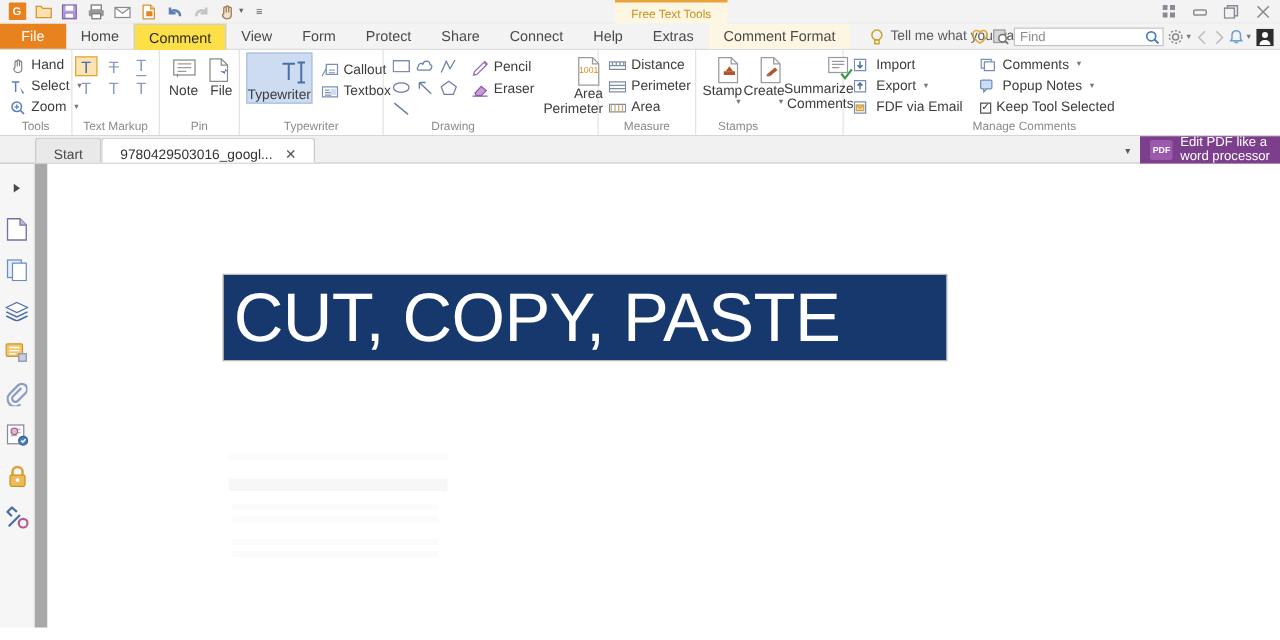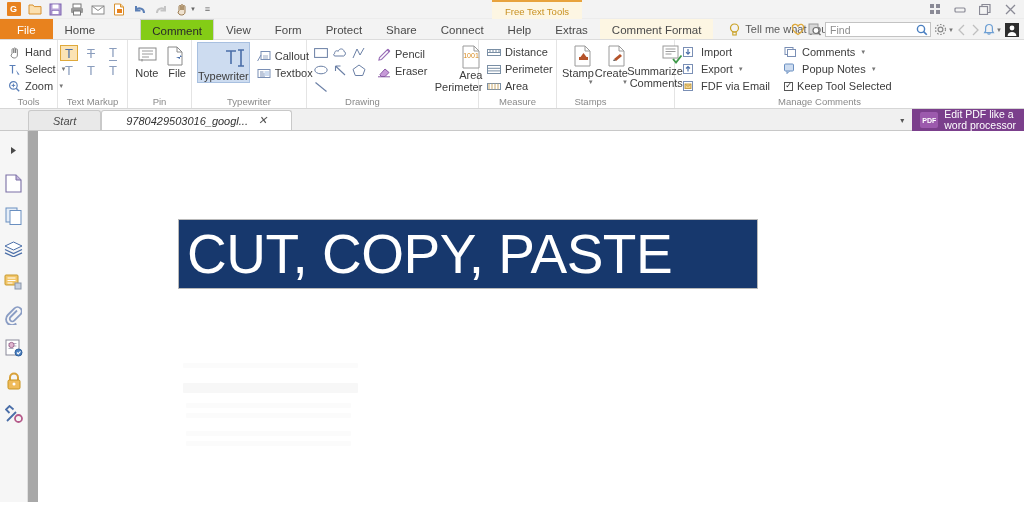--- a/index.html
+++ b/index.html
@@ -56,35 +56,35 @@
     position: relative;
     border-bottom: 1px solid #dcdcdc;
   }
   .menu-tab {
     padding: 0 11px; display: flex; align-items: center;
     font-size: 11.5px; color: #4a4a4a;
     border: 1px solid transparent; border-bottom: none;
   }
   .menu-tab.file { background: #e8821e; color: #fff; padding: 0 16px; }
   .menu-tab.active {
-    background: #84cc16; border-color: #cfcfcf;
+    background: #fde047; border-color: #cfcfcf;
     color: #2a2a2a;
-    position: relative; top: 0; height: 22px; margin-left: 33px;
+    position: relative; top: 0; height: 22px;
   }
   .menu-tab.cmtfmt { background: #fdf6e3; }
   .tellme {
     display: flex; align-items: center; gap: 5px;
     margin-left: 16px; color: #5a5a5a; font-size: 11px;
   }
   .menu-right {
     position: absolute; right: 3px; top: 0; height: 21px;
     display: flex; align-items: center; gap: 3px;
   }
   .findbox {
-    width: 106px; height: 15px; border: 1px solid #c3c3c3;
+    width: 120px; height: 15px; border: 1px solid #c3c3c3;
     background: #fff; display: flex; align-items: center;
     padding: 0 2px 0 4px; font-size: 10.5px; color: #8d8d8d;
     justify-content: space-between;
   }
   .icon-btn { display: flex; align-items: center; }
   .caret-dn { font-size: 6px; color: #777; margin-left: 1px; }
 
   
   .ribbon {
     height: 69px; background: #ffffff;
@@ -123,27 +123,26 @@
     font-size: 8px; color: #222; line-height: 1;
   }
 
   
   .doctabs {
     height: 22px; background: #f0f0f0;
     display: flex; align-items: flex-end; position: relative;
     border-bottom: 1px solid #c8c8c8;
   }
   .dtab {
-    height: 20px; display: flex; align-items: center;
-    padding: 0 24px; font-size: 11px; color: #4a4a4a;
+    height: 20px; display: flex; align-items: flex-end;
+    padding: 0 14px; font-size: 11px; color: #4a4a4a;
     border-left: 1px solid #c9c9c9; border-right: 1px solid #c9c9c9;
     border-top: 1px solid #c9c9c9;
     background: #e9e9e9;
     border-radius: 3px 3px 0 0;
-    font-style: italic;
   }
   .dtab.active { background: #ffffff; color: #333; }
   .dtab .x { margin-left: 10px; font-size: 11px; color: #555; }
   .dtab-spacer { width: 28px; }
   .doctabs-right {
     position: absolute; right: 0; top: 0; height: 22px;
     display: flex; align-items: center;
   }
   .promo {
     background: #7b3f8c; color: #fff; height: 22px;

